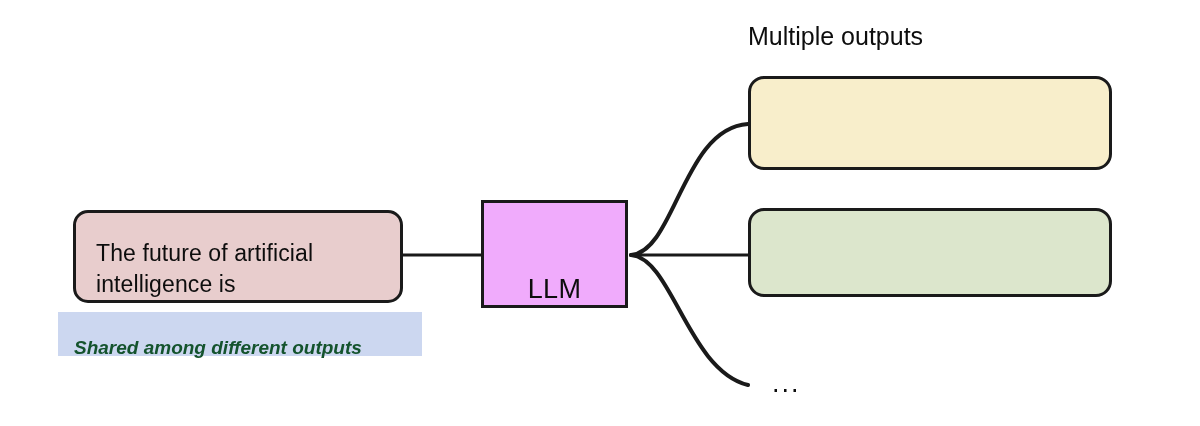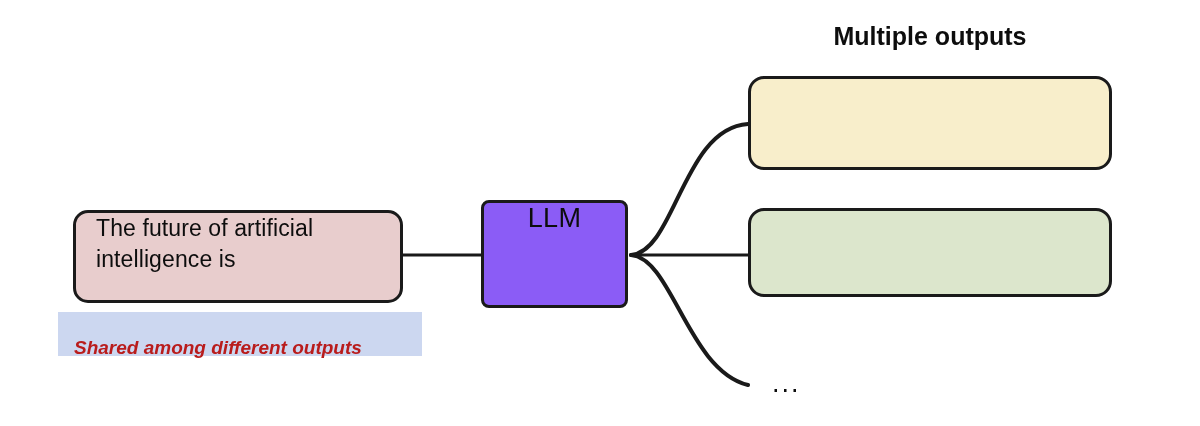--- a/index.html
+++ b/index.html
@@ -29,21 +29,21 @@
     height: 426px;
     pointer-events: none;
   }
 
   
   .node {
     position: absolute;
     box-sizing: border-box;
     border: 3px solid #1a1a1a;
     display: flex;
-    align-items: flex-start;
+    align-items: flex-end;
   }
 
   
   #prompt-box {
     left: 73px;
     top: 210px;
     width: 330px;
     height: 93px;
     background: #e8cdcd;
     border-radius: 15px;
@@ -75,33 +75,33 @@
     width: 364px;
     height: 44px;
     background: #ccd7f0;
     display: flex;
     align-items: center;
   }
   #shared-note .note-text {
     font-size: 19px;
     font-style: italic;
     font-weight: 600;
-    color: #b91c1c;
+    color: #14532d;
     padding-left: 16px;
     margin-top: 28px;
   }
 
   
   #llm-box {
     left: 481px;
     top: 200px;
     width: 147px;
     height: 108px;
-    background: #8b5cf6;
-    border-radius: 8px;
+    background: #f0abfc;
+    border-radius: 0;
     justify-content: center;
   }
   #llm-box .node-text {
     font-size: 27px;
     color: #0d0d0d;
     letter-spacing: 0.3px;
   }
 
   
   #output-box-1 {
@@ -125,24 +125,23 @@
     color: #0d0d0d;
     padding-left: 20px;
   }
 
   
   #outputs-label {
     position: absolute;
     left: 748px;
     top: 22px;
     width: 364px;
-    text-align: center;
+    text-align: left;
     font-size: 25px;
     color: #0d0d0d;
-    font-weight: bold;
   }
 
   
   #more-outputs {
     position: absolute;
     left: 772px;
     top: 368px;
     font-size: 27px;
     color: #0d0d0d;
     letter-spacing: 2px;

